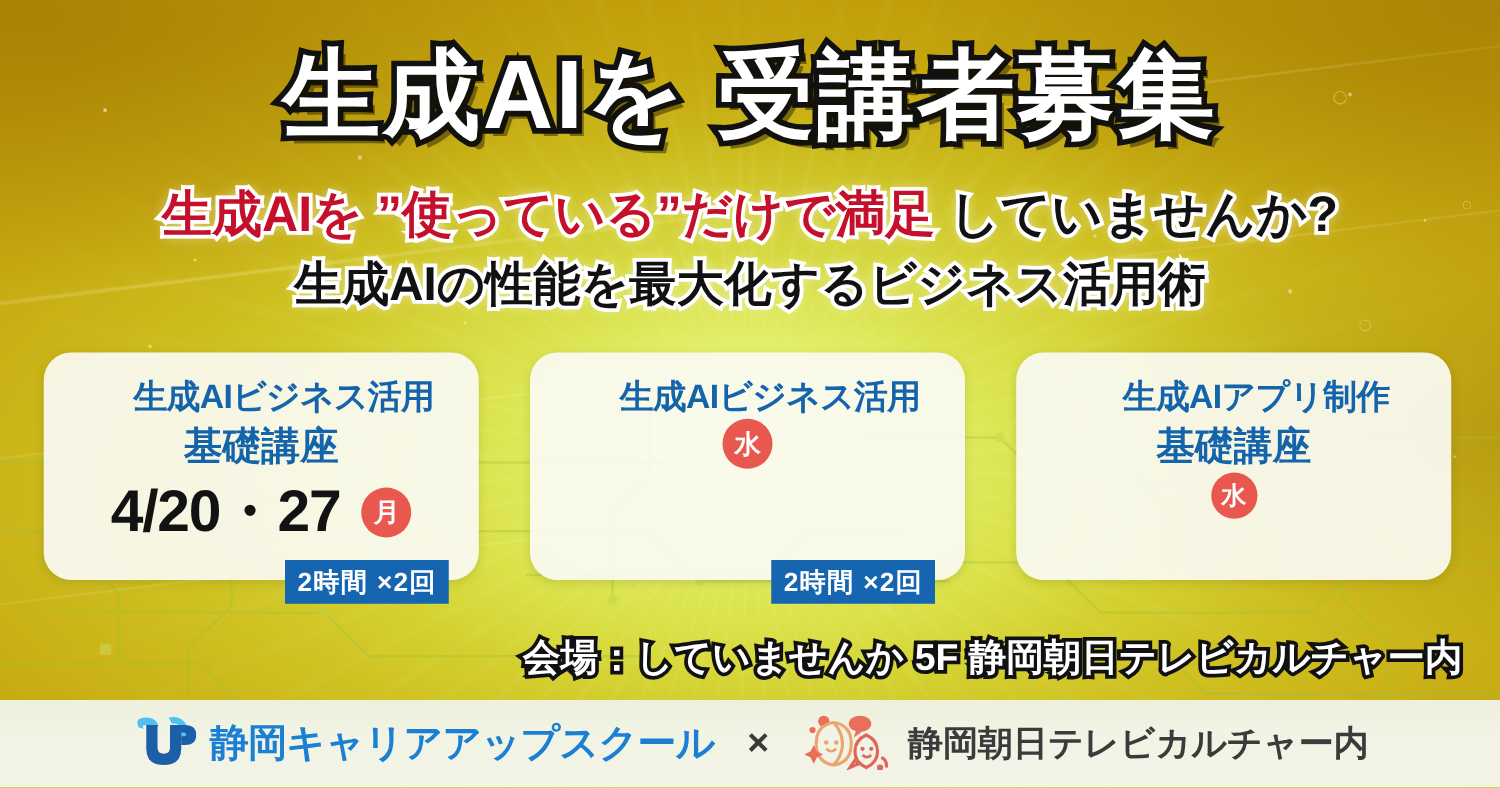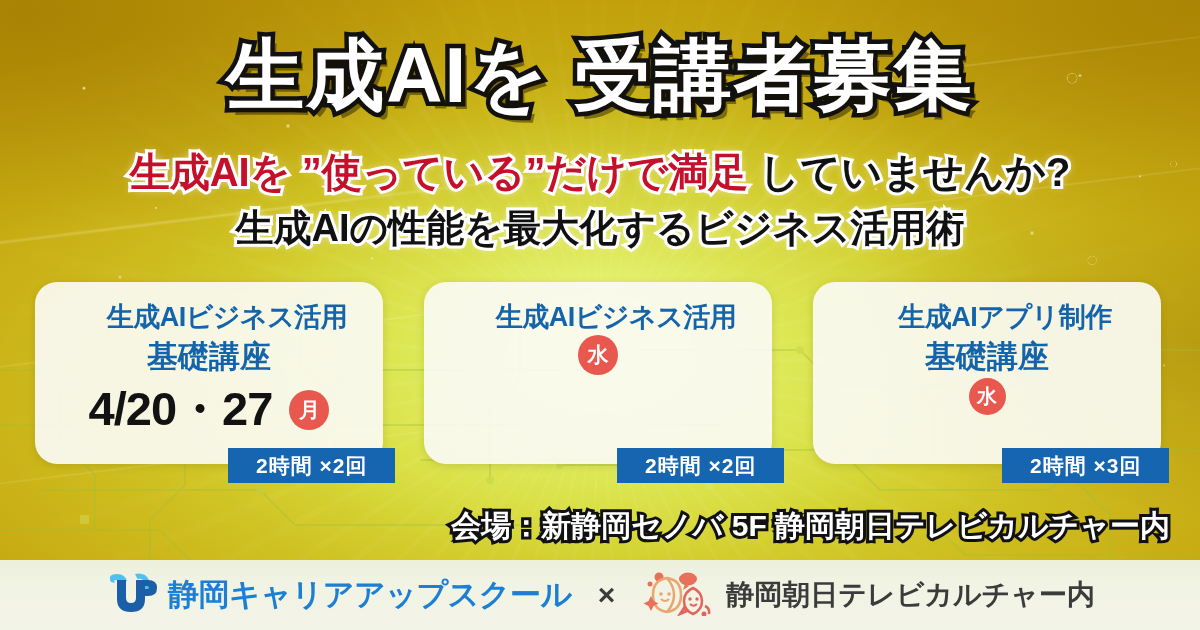--- a/index.html
+++ b/index.html
@@ -151,21 +151,21 @@
     font-family:"Liberation Sans","DejaVu Sans",sans-serif; white-space:nowrap;
   }
   .card.c3 .date-txt{ font-size:43px; }
   .dow{
     flex:0 0 auto; width:40px; height:40px; border-radius:50%;
     background:#e8584f; color:#fff; font-weight:700; font-size:21px;
     display:flex; align-items:center; justify-content:center;
   }
   .card.c3 .dow{ width:37px; height:37px; font-size:20px; }
   .dur-badge{
-    position:absolute; height:35px; padding:0 28px;
+    position:absolute; height:35px; padding:0 10px;
     background:#1565b0; color:#ffffff; font-weight:700; font-size:21px;
     display:flex; align-items:center; justify-content:center; letter-spacing:1px;
     white-space:nowrap;
   }
   .dur-badge.b1{ left:228px;  top:448px; }
   .dur-badge.b2{ left:617px;  top:448px; }
   .dur-badge.b3{ left:1002px; top:448px; }
 
   
   .venue{
@@ -280,23 +280,22 @@
       <div class="card-t1">生成AIアプリ制作</div>
       <div class="card-t2">基礎講座</div>
       <div class="card-date">
         <span class="dow">水</span>
       </div>
     </div>
   </div>
 
   <div class="dur-badge b1">2時間 ×2回</div>
   <div class="dur-badge b2">2時間 ×2回</div>
-  <div class="dur-badge b3">2時間 ×3回</div>
-
-  <div class="venue">会場：新静岡セノバ 5F 静岡朝日テレビカルチャー内</div>
+
+  <div class="venue">会場：していませんか 5F 静岡朝日テレビカルチャー内</div>
 
   <div class="footer">
 
     <div class="logo">
       <span>
         <svg width="52" height="42" viewBox="0 0 52 42" aria-hidden="true">
           <path d="M6 10 q-4 -8 6 -8 q8 0 10 7 l-6 3 q-2 -4 -5 -4 q-3 0 -1 3 z" fill="#4fc0f0"></path>
           <path d="M30 2 q10 -2 14 6 q4 8 -4 12 l-3 -6 q3 -2 1.5 -5 q-1.5 -3 -6 -2 z" fill="#4fc0f0"></path>
           <path d="M12 8 h9 v18 q0 5 5 5 q5 0 5 -5 V8 h9 v19 q0 13 -14 13 q-14 0 -14 -13 z" fill="#1b5fa8"></path>
           <path d="M33 8 h10 q9 0 9 8 q0 8 -9 8 h-3 v-7 h2 q2 0 2 -1.5 q0 -1.5 -2 -1.5 h-9 z" fill="#1b5fa8"></path>

